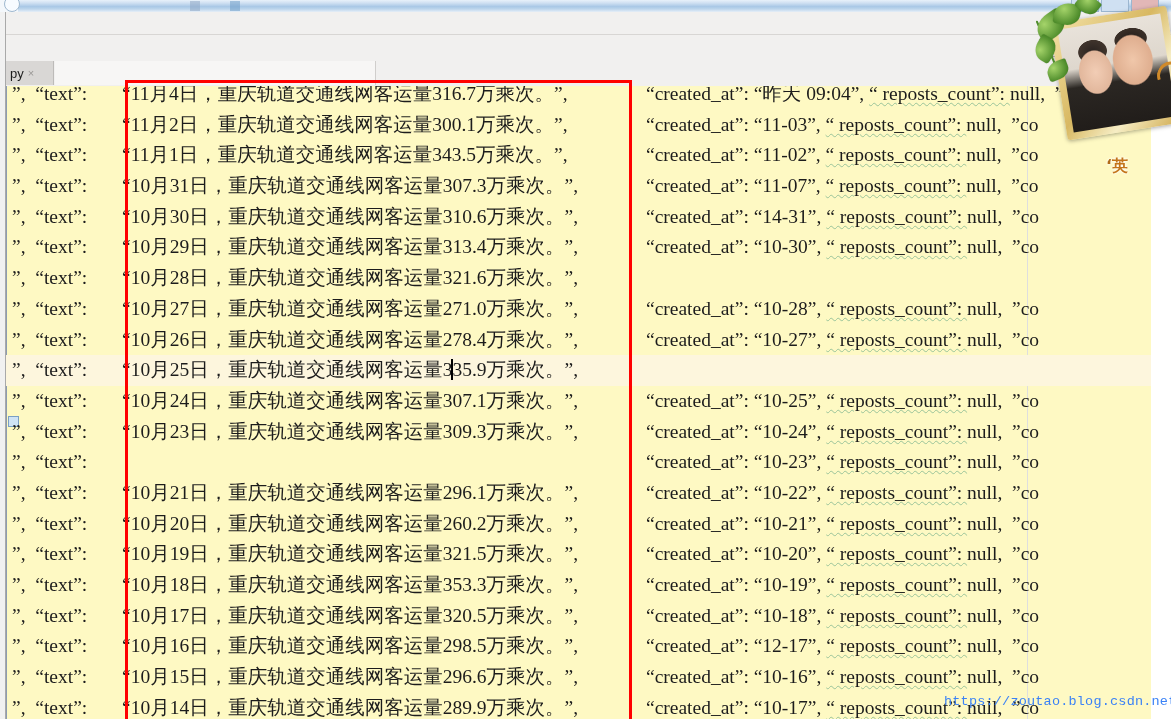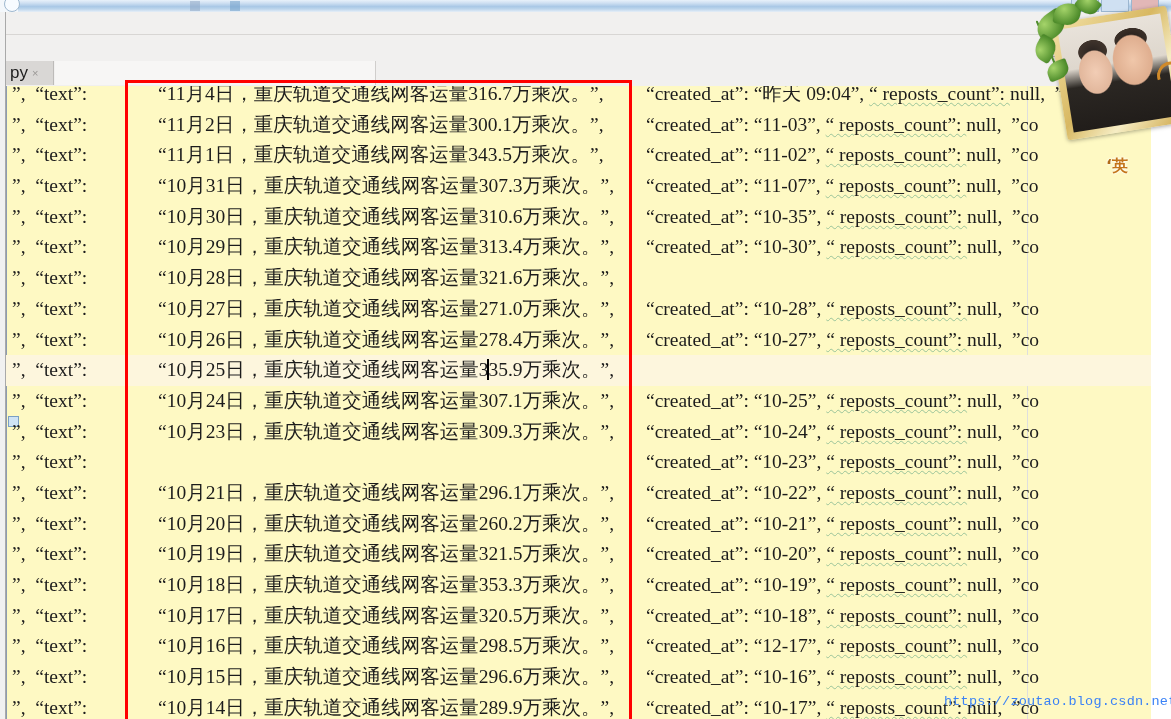--- a/index.html
+++ b/index.html
@@ -63,21 +63,21 @@
   
   #tabstrip{
     position:absolute;left:6px;top:61px;width:1165px;height:25px;
     background:#f1f0ef;border-bottom:1px solid #c8c6c4;
   }
   #tab-file{
     position:absolute;left:0px;top:0px;height:24px;width:48px;
     background:#d9d7d5;border-right:1px solid #bdbbb9;
     display:flex;align-items:center;gap:4px;padding-left:4px;box-sizing:border-box;
   }
-  #tab-file .tab-label{font-size:17px;color:#1d1d1d;}
+  #tab-file .tab-label{font-size:13px;color:#1d1d1d;}
   #tab-file .tab-close{font-size:11px;color:#9a9896;}
   #tab-rest{
     position:absolute;left:49px;top:0;height:24px;width:320px;
     background:#f7f6f5;border-right:1px solid #d0cecc;
   }
 
   
   #editor{
     position:absolute;left:6px;top:86px;width:1145px;height:633px;
     background:#fef9c3;overflow:hidden;
@@ -91,21 +91,21 @@
 
   .code-rows{position:absolute;left:0;top:0;width:1165px;}
   .code-row{
     position:relative;height:30.7px;line-height:30.7px;white-space:pre;
     font-family:"Liberation Serif",serif;
     font-size:19.5px;color:#1c1c1c;
   }
   .code-row.hl{background:#fdf6dd;}
   .seg{position:absolute;top:0;}
   .s-prefix{left:6px;}
-  .s-text{left:152px;}
+  .s-text{left:116px;}
   .s-right{left:640px;}
   .nullv{color:#1c1c1c;margin-top:44px;}
   .spell{
     text-decoration:underline;
     text-decoration-style:wavy;
     text-decoration-color:#9ac49a;
     text-decoration-thickness:1px;
     text-underline-offset:2px;
   }
   .caret{
@@ -216,21 +216,21 @@
 
 <div id="editor">
   <div id="gutter-rule"></div>
   <div id="fold-marker"></div>
   <div id="guide-line"></div>
   <div class="code-rows" id="code-rows" style="top: -7px;">
       <div class="code-row"><span class="seg s-prefix">”,  “text”:</span><span class="seg s-text">“11月4日，重庆轨道交通线网客运量316.7万乘次。”,</span><span class="seg s-right"><span>“created_at”: </span><span>“昨天 09:04”, </span><span class="spell">“ reposts_count”: </span><span class="nullv">null,  </span><span>”co</span></span></div>
       <div class="code-row"><span class="seg s-prefix">”,  “text”:</span><span class="seg s-text">“11月2日，重庆轨道交通线网客运量300.1万乘次。”,</span><span class="seg s-right"><span>“created_at”: </span><span>“11-03”, </span><span class="spell">“ reposts_count”: </span><span class="nullv">null,  </span><span>”co</span></span></div>
       <div class="code-row"><span class="seg s-prefix">”,  “text”:</span><span class="seg s-text">“11月1日，重庆轨道交通线网客运量343.5万乘次。”,</span><span class="seg s-right"><span>“created_at”: </span><span>“11-02”, </span><span class="spell">“ reposts_count”: </span><span class="nullv">null,  </span><span>”co</span></span></div>
       <div class="code-row"><span class="seg s-prefix">”,  “text”:</span><span class="seg s-text">“10月31日，重庆轨道交通线网客运量307.3万乘次。”,</span><span class="seg s-right"><span>“created_at”: </span><span>“11-07”, </span><span class="spell">“ reposts_count”: </span><span class="nullv">null,  </span><span>”co</span></span></div>
-      <div class="code-row"><span class="seg s-prefix">”,  “text”:</span><span class="seg s-text">“10月30日，重庆轨道交通线网客运量310.6万乘次。”,</span><span class="seg s-right"><span>“created_at”: </span><span>“10-35”, </span><span class="spell">“ reposts_count”: </span><span class="nullv">null,  </span><span>”co</span></span></div>
+      <div class="code-row"><span class="seg s-prefix">”,  “text”:</span><span class="seg s-text">“10月30日，重庆轨道交通线网客运量310.6万乘次。”,</span><span class="seg s-right"><span>“created_at”: </span><span>“14-31”, </span><span class="spell">“ reposts_count”: </span><span class="nullv">null,  </span><span>”co</span></span></div>
       <div class="code-row"><span class="seg s-prefix">”,  “text”:</span><span class="seg s-text">“10月29日，重庆轨道交通线网客运量313.4万乘次。”,</span><span class="seg s-right"><span>“created_at”: </span><span>“10-30”, </span><span class="spell">“ reposts_count”: </span><span class="nullv">null,  </span><span>”co</span></span></div>
       <div class="code-row"><span class="seg s-prefix">”,  “text”:</span><span class="seg s-text">“10月28日，重庆轨道交通线网客运量321.6万乘次。”,</span></div>
       <div class="code-row"><span class="seg s-prefix">”,  “text”:</span><span class="seg s-text">“10月27日，重庆轨道交通线网客运量271.0万乘次。”,</span><span class="seg s-right"><span>“created_at”: </span><span>“10-28”, </span><span class="spell">“ reposts_count”: </span><span class="nullv">null,  </span><span>”co</span></span></div>
       <div class="code-row"><span class="seg s-prefix">”,  “text”:</span><span class="seg s-text">“10月26日，重庆轨道交通线网客运量278.4万乘次。”,</span><span class="seg s-right"><span>“created_at”: </span><span>“10-27”, </span><span class="spell">“ reposts_count”: </span><span class="nullv">null,  </span><span>”co</span></span></div>
       <div class="code-row hl"><span class="seg s-prefix">”,  “text”:</span><span class="seg s-text">“10月25日，重庆轨道交通线网客运量3<span class="caret"></span>35.9万乘次。”,</span></div>
       <div class="code-row"><span class="seg s-prefix">”,  “text”:</span><span class="seg s-text">“10月24日，重庆轨道交通线网客运量307.1万乘次。”,</span><span class="seg s-right"><span>“created_at”: </span><span>“10-25”, </span><span class="spell">“ reposts_count”: </span><span class="nullv">null,  </span><span>”co</span></span></div>
       <div class="code-row"><span class="seg s-prefix">”,  “text”:</span><span class="seg s-text">“10月23日，重庆轨道交通线网客运量309.3万乘次。”,</span><span class="seg s-right"><span>“created_at”: </span><span>“10-24”, </span><span class="spell">“ reposts_count”: </span><span class="nullv">null,  </span><span>”co</span></span></div>
       <div class="code-row"><span class="seg s-prefix">”,  “text”:</span><span class="seg s-right"><span>“created_at”: </span><span>“10-23”, </span><span class="spell">“ reposts_count”: </span><span class="nullv">null,  </span><span>”co</span></span></div>
       <div class="code-row"><span class="seg s-prefix">”,  “text”:</span><span class="seg s-text">“10月21日，重庆轨道交通线网客运量296.1万乘次。”,</span><span class="seg s-right"><span>“created_at”: </span><span>“10-22”, </span><span class="spell">“ reposts_count”: </span><span class="nullv">null,  </span><span>”co</span></span></div>
       <div class="code-row"><span class="seg s-prefix">”,  “text”:</span><span class="seg s-text">“10月20日，重庆轨道交通线网客运量260.2万乘次。”,</span><span class="seg s-right"><span>“created_at”: </span><span>“10-21”, </span><span class="spell">“ reposts_count”: </span><span class="nullv">null,  </span><span>”co</span></span></div>

